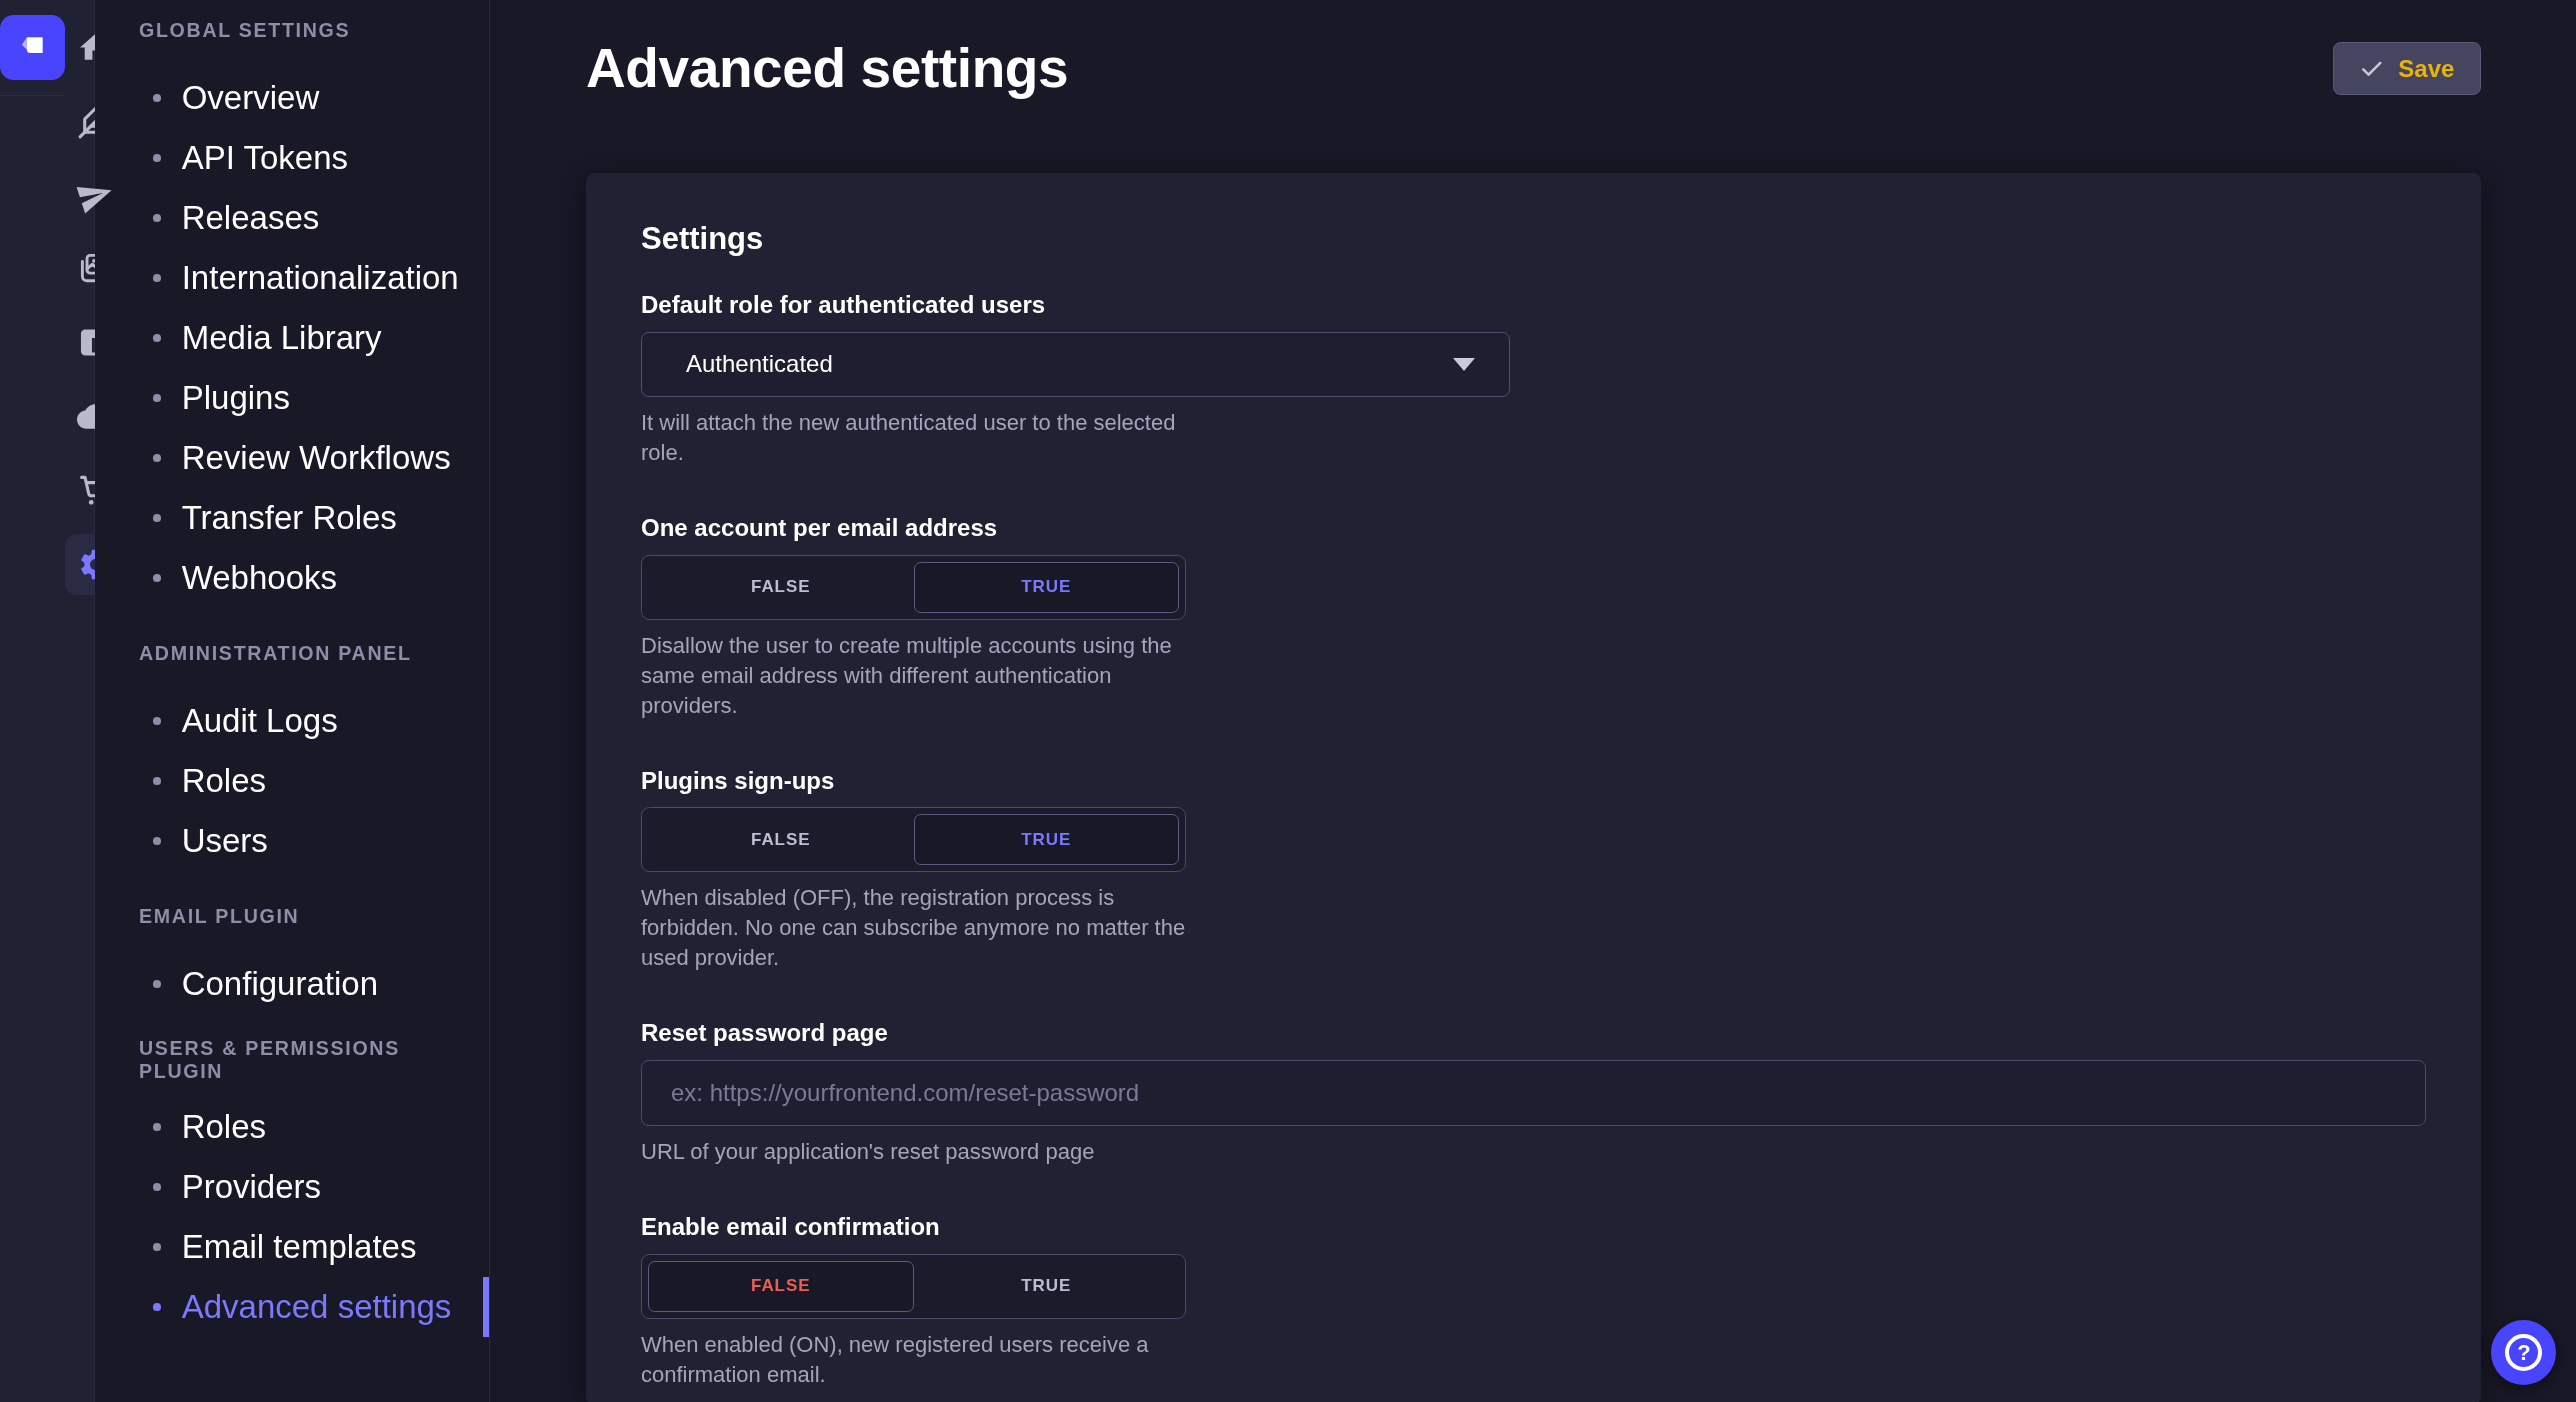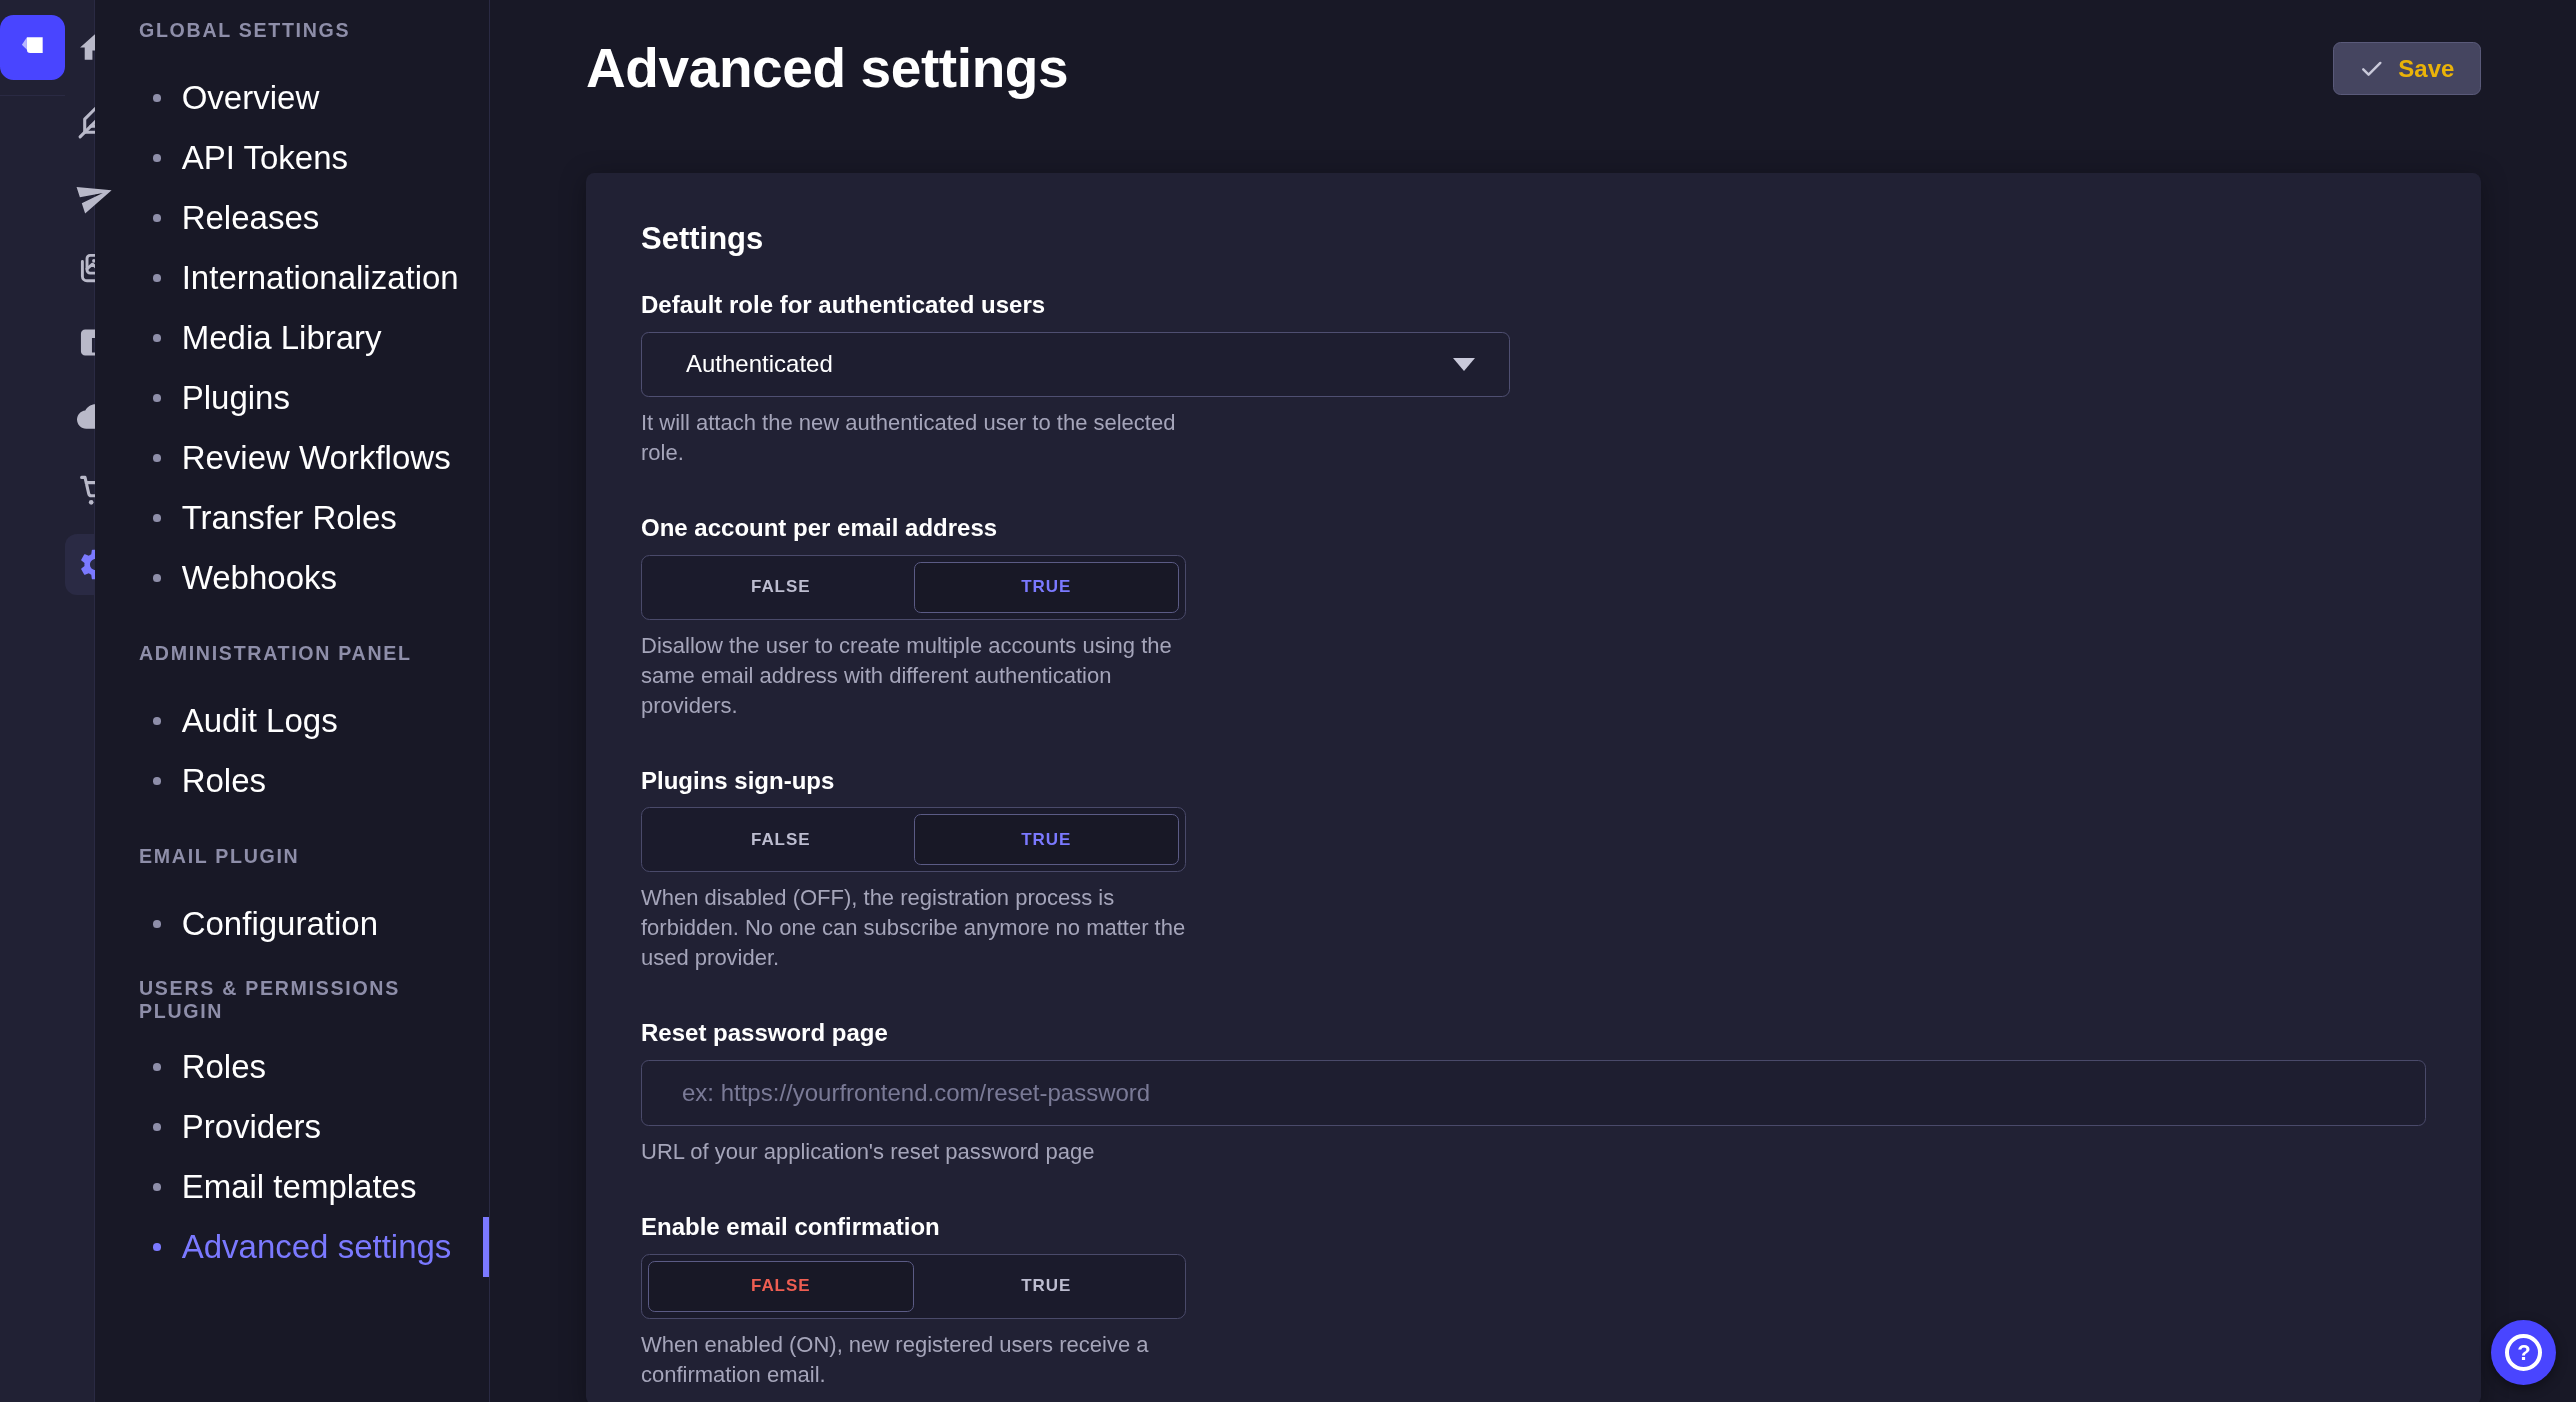--- a/index.html
+++ b/index.html
@@ -76,21 +76,21 @@
   .toggle { width:545px; height:65px; background:#1b1b2c; border:0.9px solid #4a4a6a;
             border-radius:8.5px; display:flex; padding:6px; }
   .toggle-opt { flex:1; display:flex; align-items:center; justify-content:center;
                 border-radius:6.8px; font-size:17px; font-weight:700; letter-spacing:0.9px;
                 color:#bdbdd0; cursor:pointer; border:0.9px solid transparent; }
   .toggle-opt.selected { border-color:#5b5b85; background:#181826; }
   .toggle-opt.selected.on  { color:#7b79ff; }
   .toggle-opt.selected.off { color:#ee5e52; }
 
   .text-input { width:1785px; height:66px; background:#1e1e30; border:0.9px solid #4a4a6a;
-                border-radius:7.7px; padding:0 40px; font-size:24px; color:#ffffff;
+                border-radius:7.7px; padding:0 29px; font-size:24px; color:#ffffff;
                 font-family:"Liberation Sans", sans-serif; outline:none; }
   .text-input::placeholder { color:#7a7a96; }
   .text-input:disabled { background:#363653; }
   .text-input:disabled::placeholder { color:#8c8ca8; }
 
   .help-fab { position:fixed; right:19.6px; bottom:17px; width:65px; height:65px;
               border-radius:50%; background:#4945ff; display:flex; align-items:center;
               justify-content:center; cursor:pointer;
               box-shadow:0 3.4px 12px rgba(0,0,0,.4); }
   .q-ring { width:37px; height:37px; border:4.3px solid #ffffff; border-radius:50%;
@@ -212,20 +212,24 @@
     <div class="section">
       <div class="section-header">ADMINISTRATION PANEL</div>
       <div class="nav-item">
           <span class="bullet"></span>
           <span class="nav-label">Audit Logs</span>
         </div>
       <div class="nav-item">
           <span class="bullet"></span>
           <span class="nav-label">Roles</span>
         </div>
+      <div class="nav-item">
+          <span class="bullet"></span>
+          <span class="nav-label">Users</span>
+        </div>
     </div>
     <div class="section">
       <div class="section-header">EMAIL PLUGIN</div>
       <div class="nav-item">
           <span class="bullet"></span>
           <span class="nav-label">Configuration</span>
         </div>
     </div>
     <div class="section">
       <div class="section-header">USERS &amp; PERMISSIONS PLUGIN</div>

